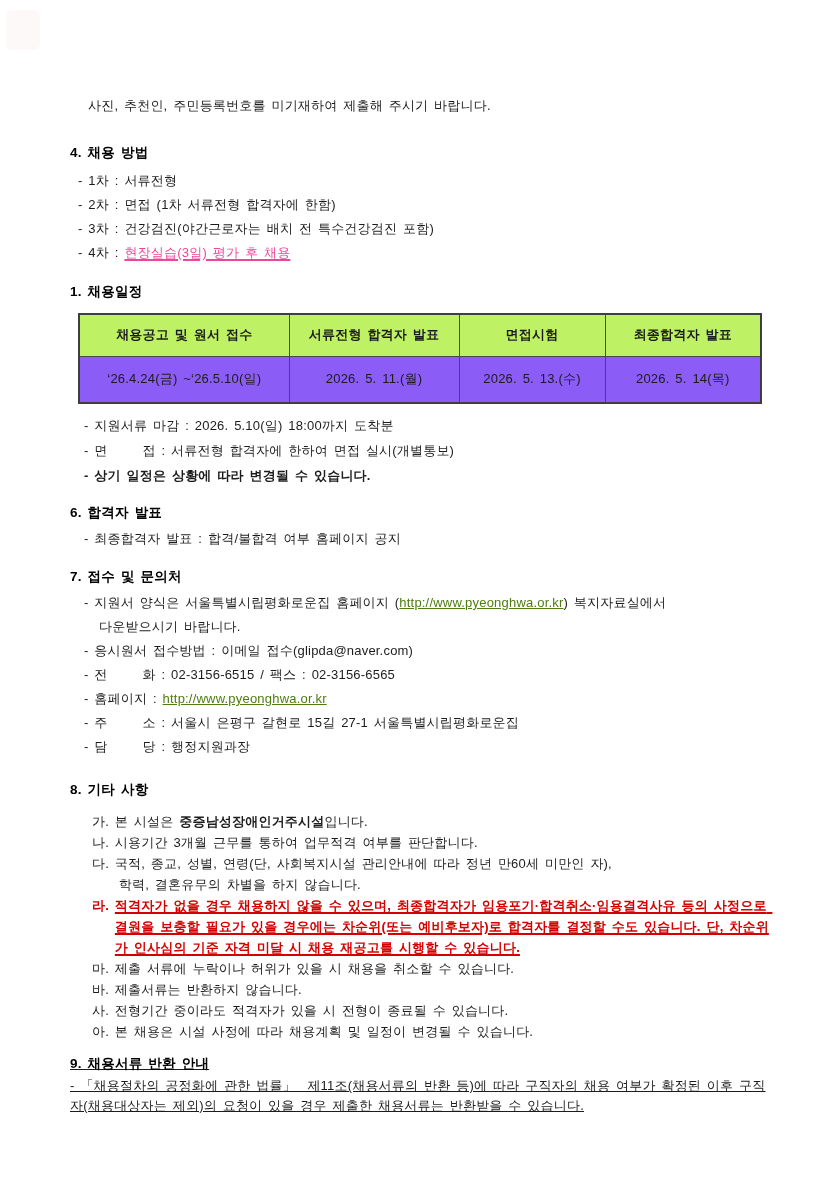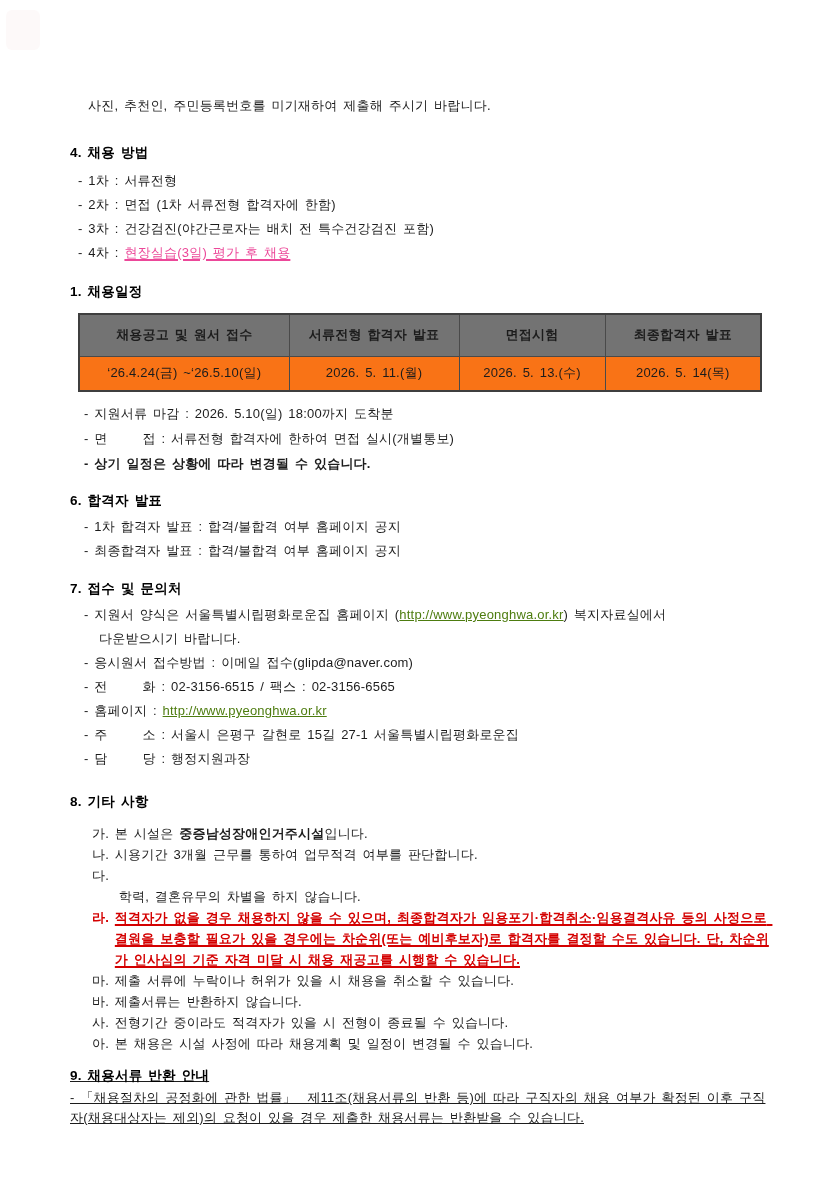--- a/index.html
+++ b/index.html
@@ -36,22 +36,22 @@
     margin:12px 0 0 8px;
     table-layout:fixed;
     width:682px;
     border:2px solid #3f3f3f;
   }
   .schedule-table th, .schedule-table td {
     border:1px solid #4a4a4a;
     text-align:center;
     vertical-align:middle;
   }
-  .schedule-table th { height:42px; background:#737373; font-size:13px; font-weight:bold; }
-  .schedule-table td { height:35px; background:#f97316; }
+  .schedule-table th { height:42px; background:#bef264; font-size:13px; font-weight:bold; }
+  .schedule-table td { height:47px; background:#8b5cf6; }
   .sec5 .notes { margin-top:9px; margin-left:14px; }
   .sec5 .notes > div { line-height:25px; }
   .bold { font-weight:bold; }
 
   .sec6 { margin-top:16px; }
   .sec6 .items { margin-top:5px; margin-left:14px; }
   .sec6 .items > div { line-height:24px; }
 
   .sec7 { margin-top:17px; }
   .sec7 .items { margin-top:5px; margin-left:14px; }
@@ -131,21 +131,20 @@
     <div class="notes">
       <div class="t">- 지원서류 마감 : 2026. 5.10(일) 18:00까지 도착분</div>
       <div class="t">- 면      접 : 서류전형 합격자에 한하여 면접 실시(개별통보)</div>
       <div class="t bold">- 상기 일정은 상황에 따라 변경될 수 있습니다.</div>
     </div>
   </div>
 
   <div class="sec6">
     <div class="sec-title t">6. 합격자 발표</div>
     <div class="items">
-      <div class="t">- 1차 합격자 발표 : 합격/불합격 여부 홈페이지 공지</div>
       <div class="t">- 최종합격자 발표 : 합격/불합격 여부 홈페이지 공지</div>
     </div>
   </div>
 
   <div class="sec7">
     <div class="sec-title t">7. 접수 및 문의처</div>
     <div class="items">
       <div>
         <span class="t">- 지원서 양식은 서울특별시립평화로운집 홈페이지 (</span><a class="t link">http://www.pyeonghwa.or.kr</a><span class="t">) 복지자료실에서</span>
       </div>
@@ -163,21 +162,21 @@
   <div class="sec8">
     <div class="sec-title t">8. 기타 사항</div>
     <div class="items">
       <div>
         <span class="t">가. 본 시설은 </span><span class="t bold">중증남성장애인거주시설</span><span class="t">입니다.</span>
       </div>
       <div class="t">나. 시용기간 3개월 근무를 통하여 업무적격 여부를 판단합니다.</div>
       <div class="hang">
         <span class="lbl t">다. </span>
         <span class="body">
-          <br>
+          <span class="t">국적, 종교, 성별, 연령(단, 사회복지시설 관리안내에 따라 정년 만60세 미만인 자),</span><br>
           <span class="t indent2">학력, 결혼유무의 차별을 하지 않습니다.</span>
         </span>
       </div>
       <div class="hang danger">
         <span class="lbl t">라. </span>
         <span class="body u t">적격자가 없을 경우 채용하지 않을 수 있으며, 최종합격자가 임용포기·합격취소·임용결격사유 등의 사정으로 결원을 보충할 필요가 있을 경우에는 차순위(또는 예비후보자)로 합격자를 결정할 수도 있습니다. 단, 차순위가 인사심의 기준 자격 미달 시 채용 재공고를 시행할 수 있습니다.</span>
       </div>
       <div class="t">마. 제출 서류에 누락이나 허위가 있을 시 채용을 취소할 수 있습니다.</div>
       <div class="t">바. 제출서류는 반환하지 않습니다.</div>
       <div class="t">사. 전형기간 중이라도 적격자가 있을 시 전형이 종료될 수 있습니다.</div>

